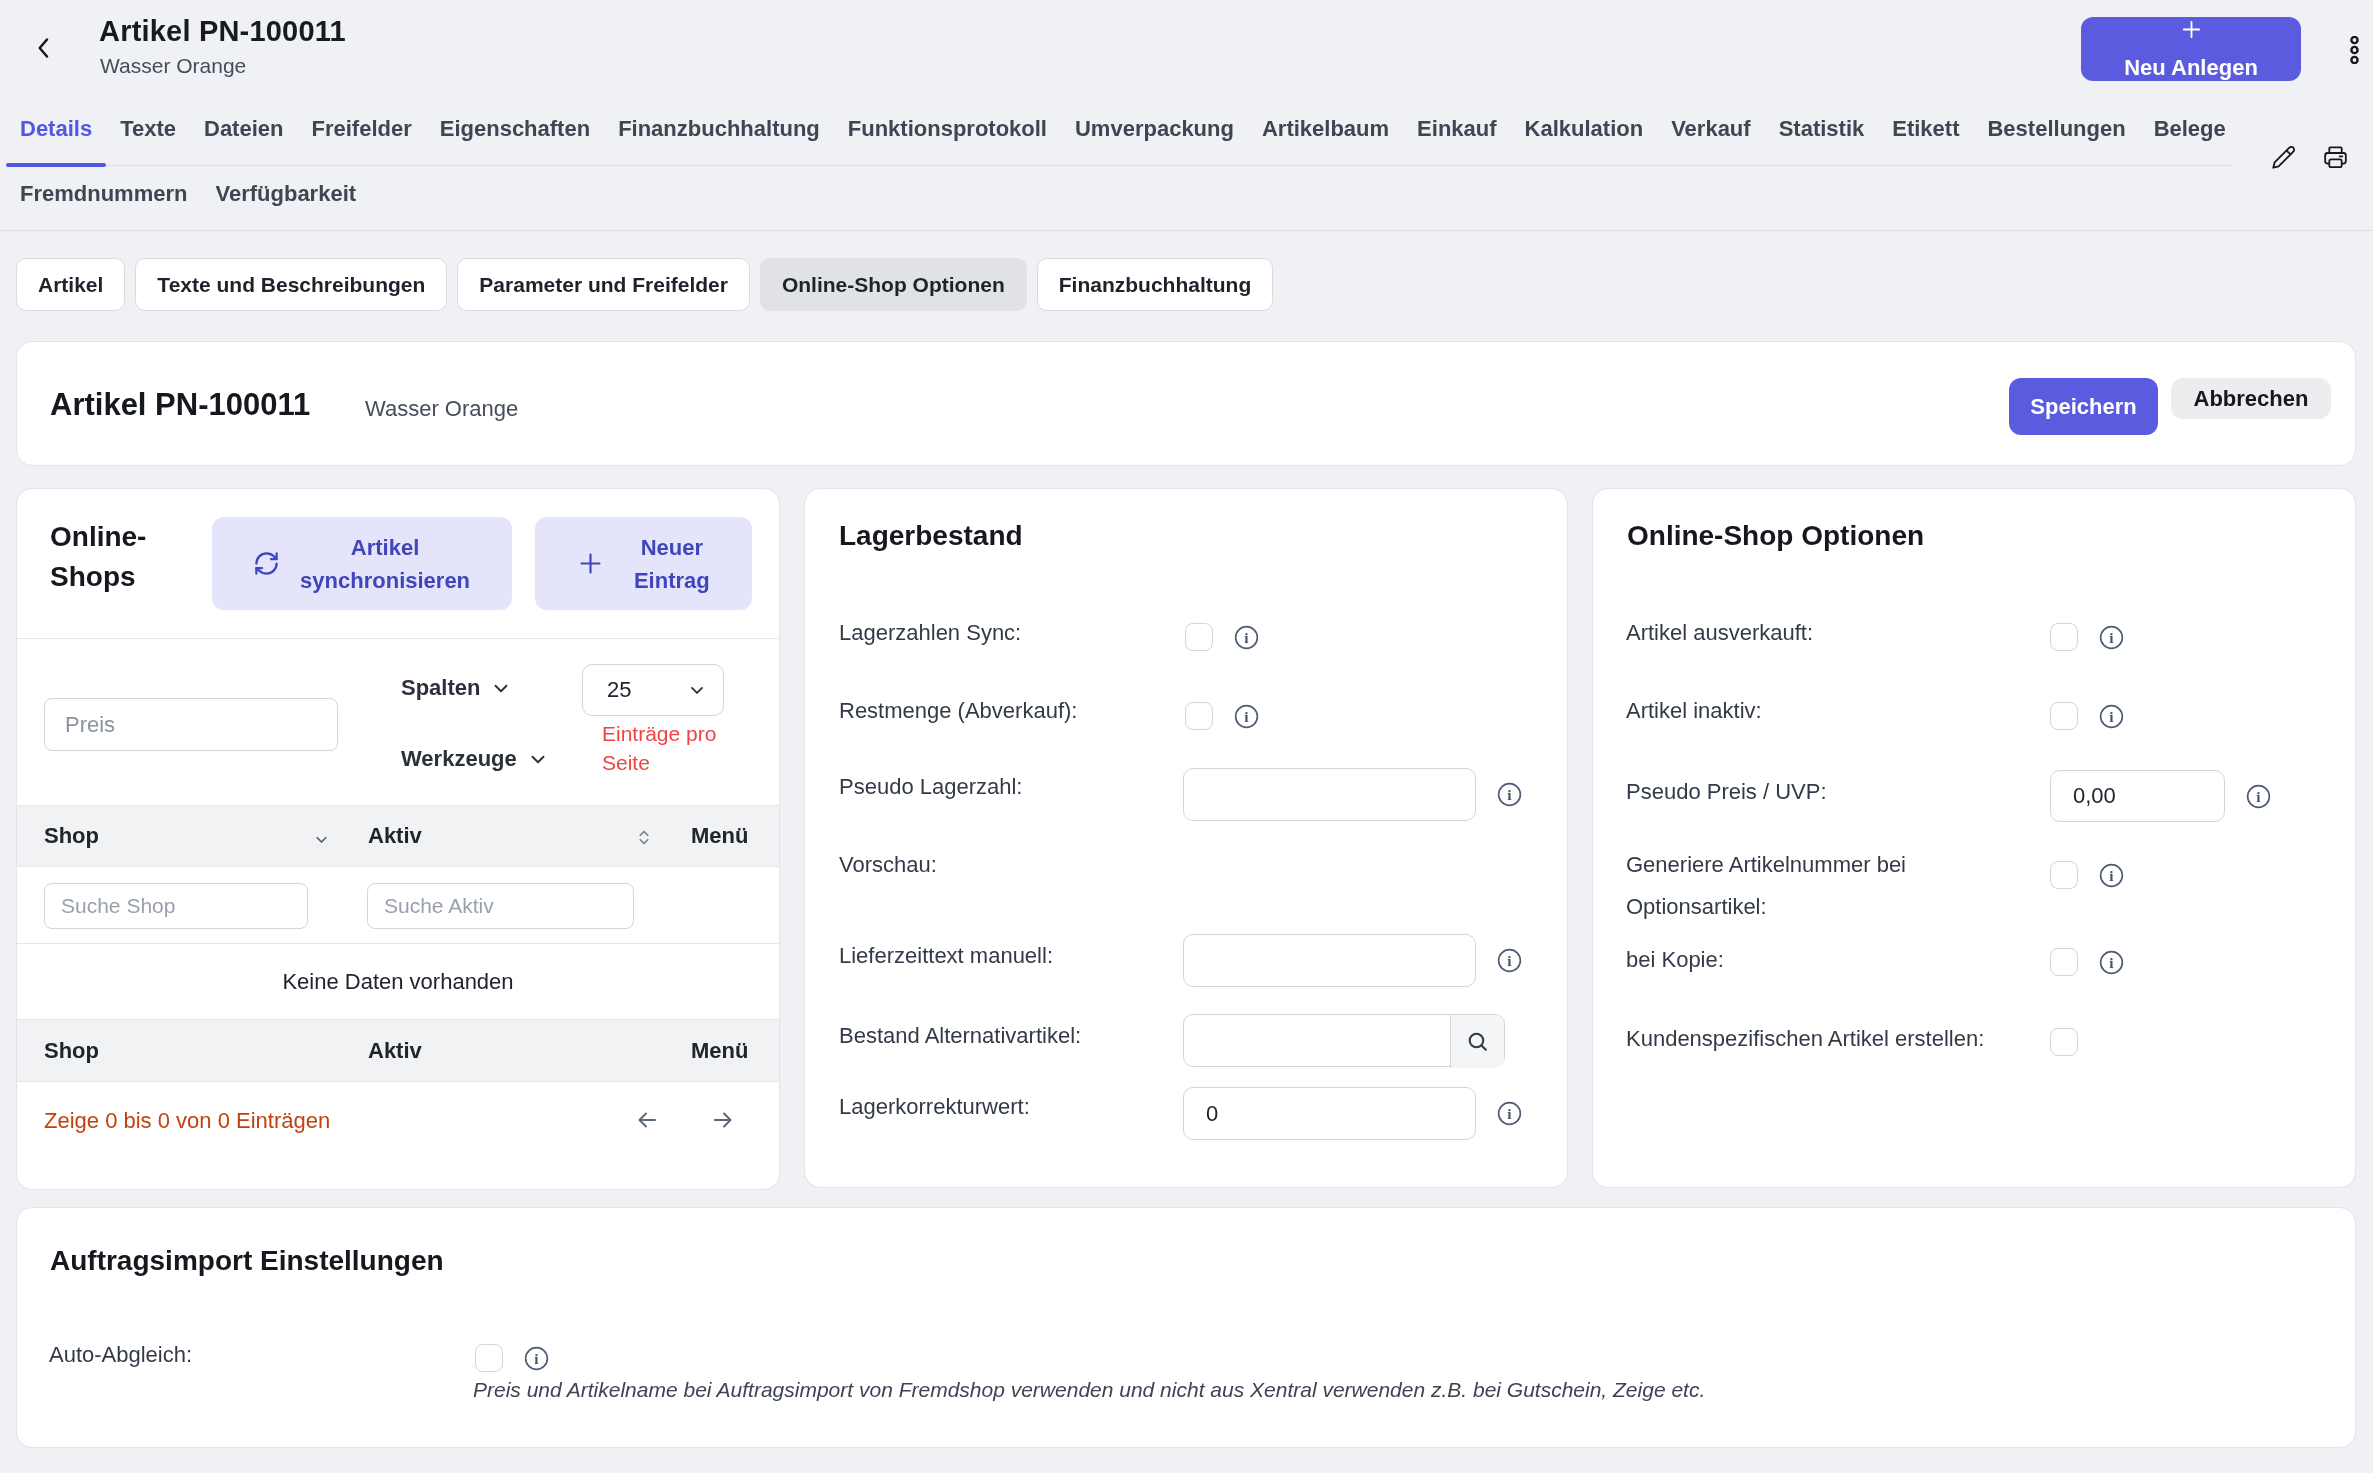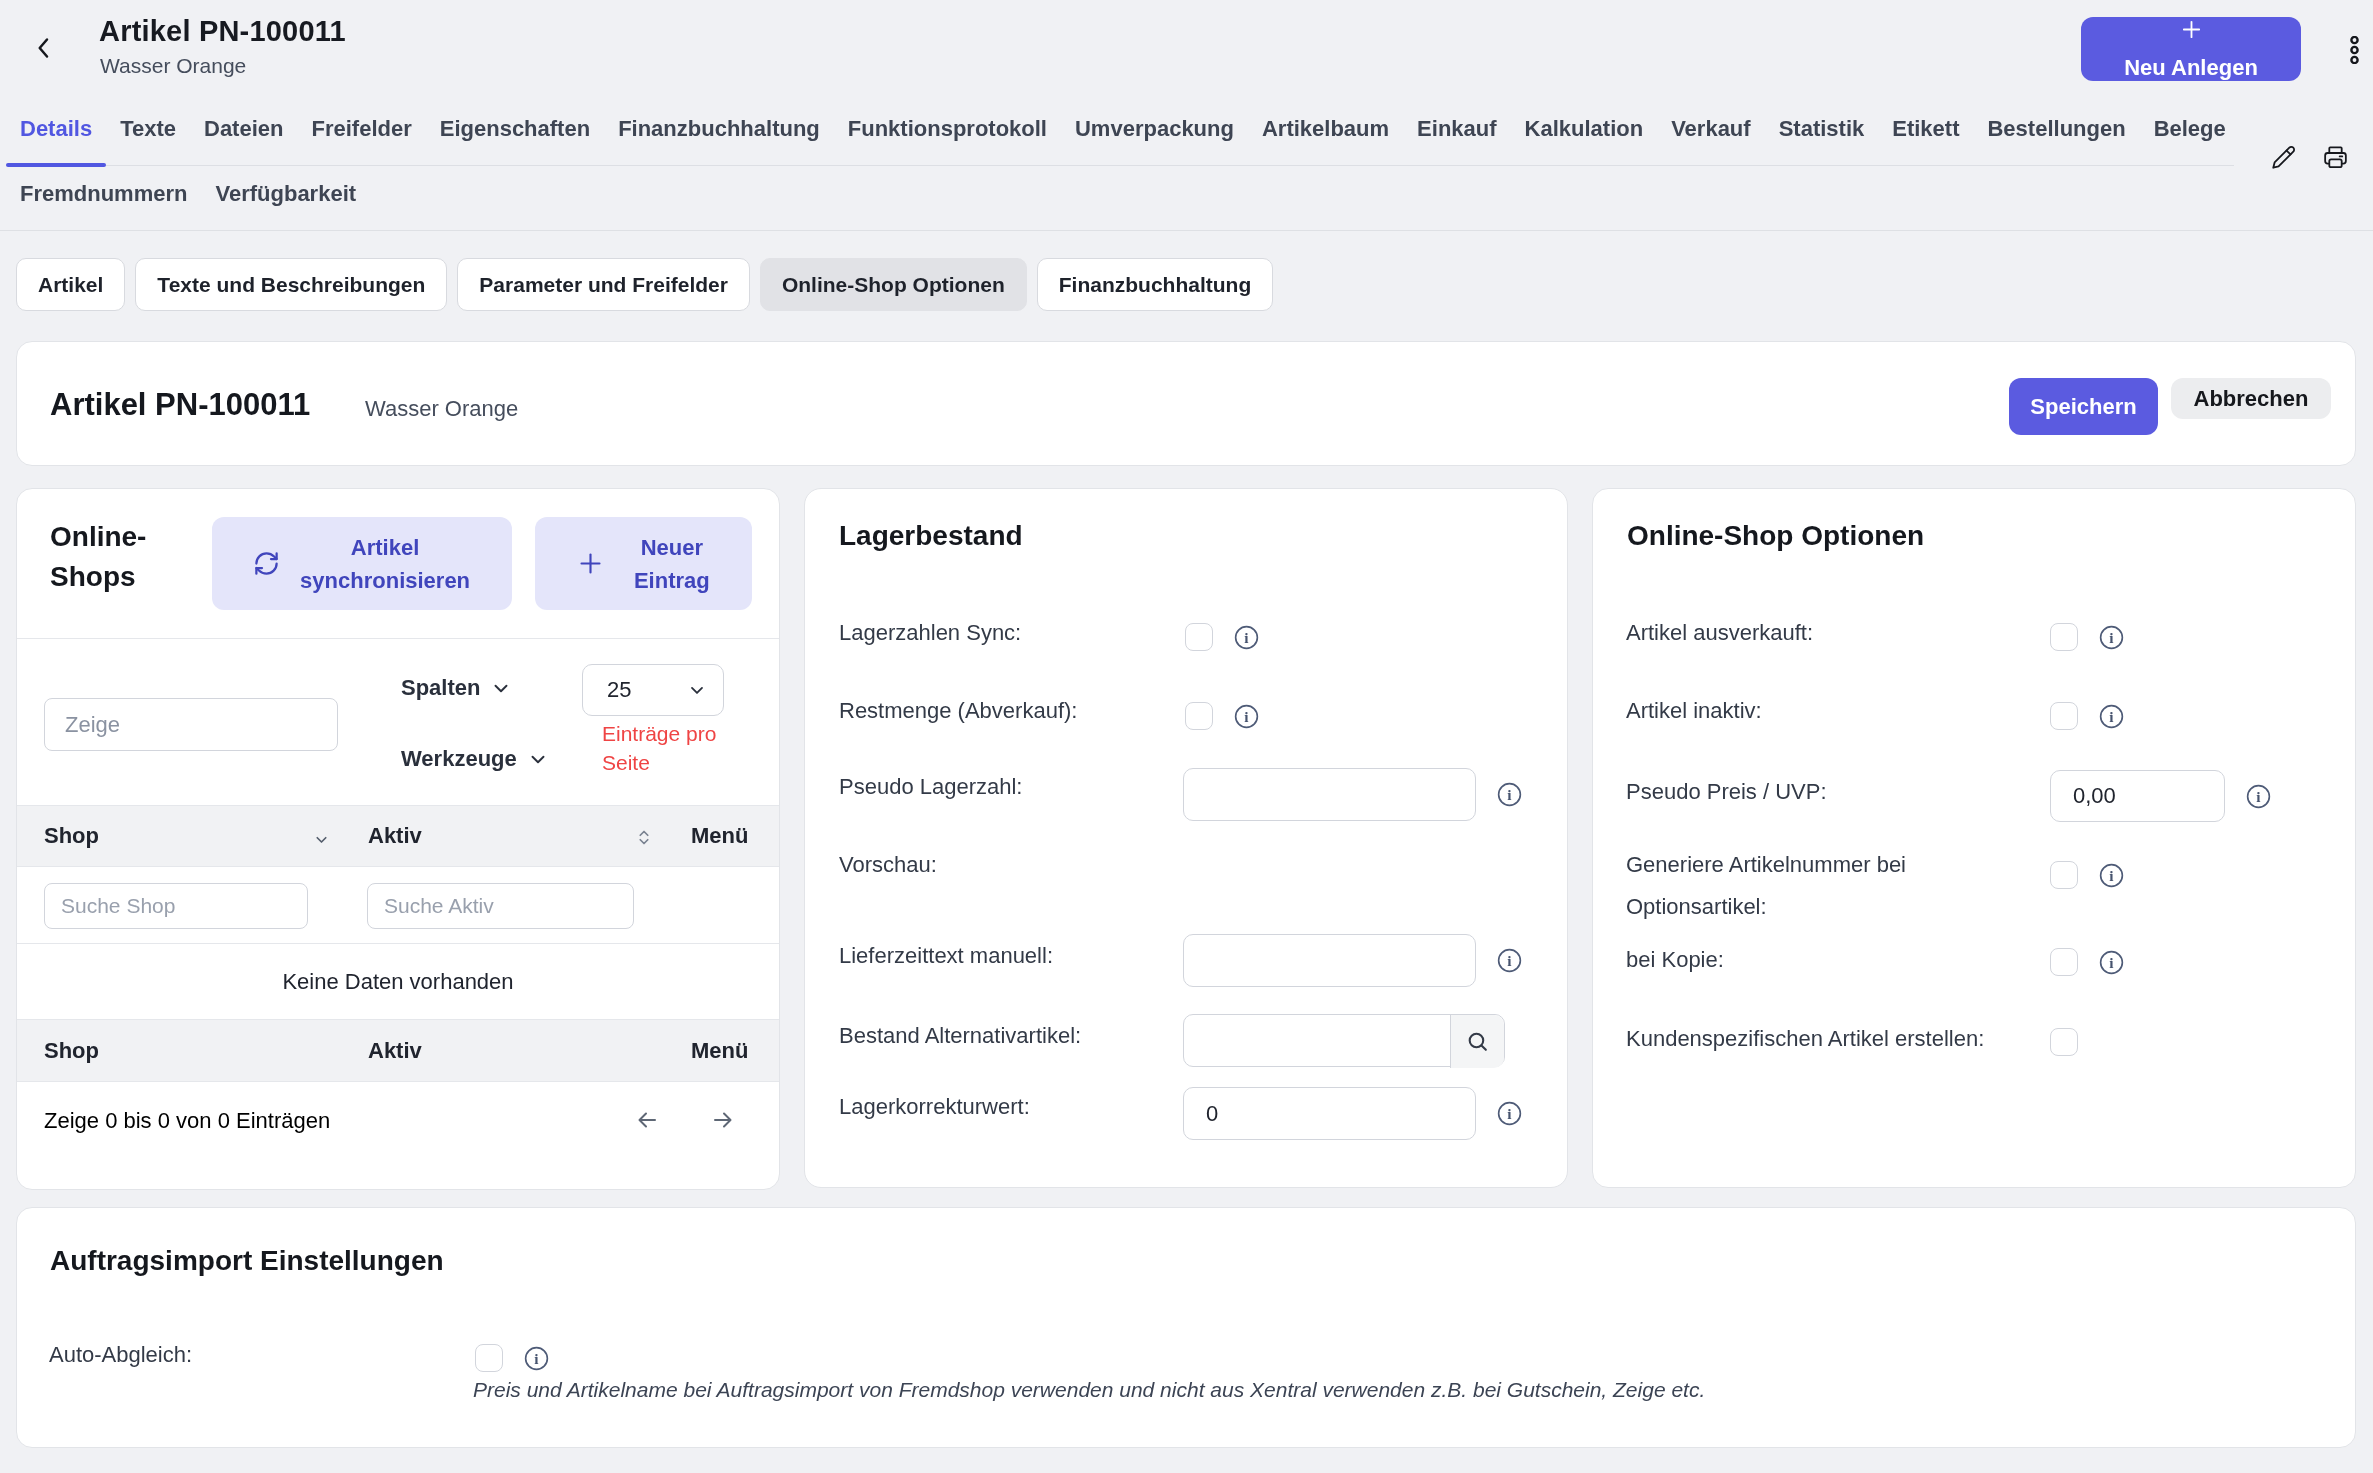--- a/index.html
+++ b/index.html
@@ -130,21 +130,21 @@
 .sel25{position:absolute;left:565px;top:25px;width:142px;height:52px;border-radius:10px;padding:0 16px 0 24px;display:flex;align-items:center;justify-content:space-between;font-size:22px;}
 .epp{position:absolute;left:585px;top:80px;font-size:21px;line-height:29px;color:#ef4444;}
 .thead{height:62px;background:#F1F2F4;border-top:1px solid #E5E7EB;border-bottom:1px solid #E5E7EB;display:flex;align-items:center;font-size:22px;font-weight:bold;color:#20242E;position:relative;}
 .th-shop{position:absolute;left:27px;}
 .th-aktiv{position:absolute;left:351px;}
 .th-menu{position:absolute;left:674px;}
 .tfilter{height:77px;border-bottom:1px solid #E5E7EB;position:relative;}
 .tfilter .input{position:absolute;top:16px;height:46px;border-radius:8px;padding:0 16px;font-size:21px;color:#99A0AD;}
 .tempty{height:76px;border-bottom:1px solid #E5E7EB;display:flex;align-items:center;justify-content:center;font-size:22px;color:#20242E;}
 .thead2{height:62px;background:#F1F2F4;border-bottom:1px solid #E5E7EB;position:relative;display:flex;align-items:center;font-size:22px;font-weight:bold;}
-.tfoot{height:106px;position:relative;font-size:22px;color:#000000;}
+.tfoot{height:106px;position:relative;font-size:22px;color:#c2410c;}
 .info{width:25px;height:25px;flex:0 0 25px;}
 .mag{position:absolute;right:0;top:0;width:54px;height:53px;border-left:1.5px solid #D2D5DC;background:#F4F5F6;border-radius:0 10px 10px 0;display:flex;align-items:center;justify-content:center;}
 
 .bot-label{position:absolute;left:49px;top:1340px;line-height:30px;font-size:22px;color:#333A47;}
 .bot-ctrl{position:absolute;left:475px;top:1344px;display:flex;align-items:center;gap:21px;}
 .bot-hint{position:absolute;left:473px;top:1378px;font-size:21px;font-style:italic;color:#3C4454;}
 </style>
 
 <div class="card col1">
 <div class="os-head">
@@ -161,21 +161,21 @@
 <div class="btn-lav btn-entry">
         <svg width="27" height="27" viewBox="0 0 24 24" fill="none" stroke="#4045BC" stroke-width="1.9" stroke-linecap="round">
           <line x1="12" y1="4" x2="12" y2="20"></line>
           <line x1="4" y1="12" x2="20" y2="12"></line>
         </svg>
         <span>Neuer<br>Eintrag</span>
       </div>
 </div>
 <div class="os-div"></div>
 <div class="os-controls">
-<div class="input inp-suche">Zeige</div>
+<div class="input inp-suche">Preis</div>
 <div class="dd" style="left:384px;top:36px;">Spalten <svg width="22" height="22" viewBox="0 0 24 24" fill="none" stroke="#2A303C" stroke-width="2.1" stroke-linecap="round" stroke-linejoin="round">
           <polyline points="6,9.5 12,15.5 18,9.5"></polyline>
         </svg></div>
 <div class="dd" style="left:384px;top:107px;">Werkzeuge <svg width="22" height="22" viewBox="0 0 24 24" fill="none" stroke="#2A303C" stroke-width="2.1" stroke-linecap="round" stroke-linejoin="round">
           <polyline points="6,9.5 12,15.5 18,9.5"></polyline>
         </svg></div>
 <div class="input sel25">
         <span>25</span>
         <svg width="20" height="20" viewBox="0 0 24 24" fill="none" stroke="#2A303C" stroke-width="2.2" stroke-linecap="round" stroke-linejoin="round">
           <polyline points="6,9.5 12,15.5 18,9.5"></polyline>

